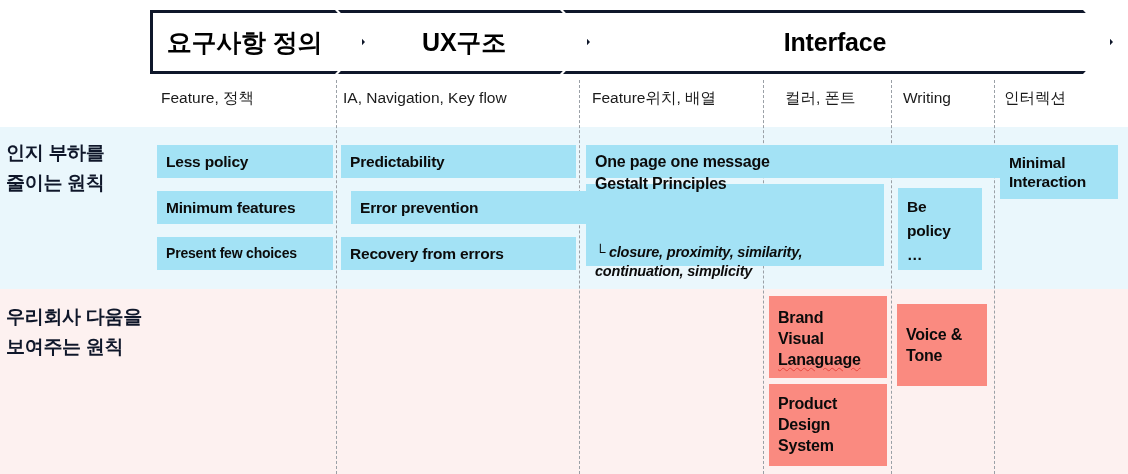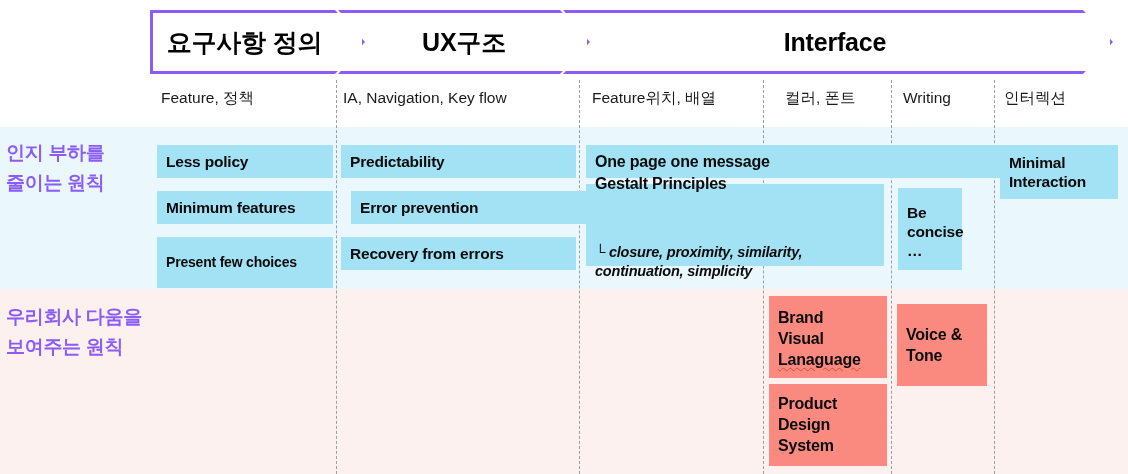--- a/index.html
+++ b/index.html
@@ -40,21 +40,21 @@
     left: 150px;
     top: 10px;
     width: 963px;
     height: 64px;
   }
   .chev {
     position: absolute;
     top: 0;
     height: 64px;
     background: #ffffff;
-    border: 3px solid #8b5cf6;
+    border: 3px solid #0f172a;
     display: flex;
     align-items: center;
     justify-content: center;
   }
   .chev-label {
     font-size: 25px;
     font-weight: 700;
     color: #000000;
     letter-spacing: -0.2px;
     white-space: nowrap;
@@ -101,21 +101,21 @@
     border-left: 1.5px dashed #9aa0a6;
   }
 
   
   .rowlabel {
     position: absolute;
     left: 6px;
     width: 150px;
     font-size: 19px;
     font-weight: 700;
-    color: #8b5cf6;
+    color: #0f172a;
     line-height: 30px;
     letter-spacing: -0.3px;
   }
   .rowlabel-1 { top: 138px; }
   .rowlabel-2 { top: 302px; }
 
   
   .card {
     position: absolute;
     display: flex;
@@ -193,21 +193,21 @@
     <div>우리회사 다움을</div>
     <div>보여주는 원칙</div>
   </div>
 
   <div class="card blue" style="left:157px; top:145px; width:176px; height:33px;">
     <div class="card-title">Less policy</div>
   </div>
   <div class="card blue" style="left:157px; top:191px; width:176px; height:33px;">
     <div class="card-title">Minimum features</div>
   </div>
-  <div class="card blue" style="left:157px; top:237px; width:176px; height:51px;">
+  <div class="card blue" style="left:157px; top:237px; width:176px; height:33px;">
     <div class="card-title sm">Present few choices</div>
   </div>
 
   <div class="card blue" style="left:341px; top:145px; width:235px; height:33px;">
     <div class="card-title">Predictability</div>
   </div>
   <div class="card blue" style="left:341px; top:191px; width:235px; height:33px;margin-left:10px;">
     <div class="card-title">Error prevention</div>
   </div>
   <div class="card blue" style="left:341px; top:237px; width:235px; height:33px;">
@@ -219,23 +219,23 @@
   </div>
 
   <div class="card blue" style="left:586px; top:184px; width:298px; height:82px; justify-content:center; padding-top:9px;gap:44px;">
     <div class="card-title lg">Gestalt Principles</div>
     <div class="card-sub card-stack">
       <span>└ closure, proximity, similarity,</span><br>
       <span>continuation, simplicity</span>
     </div>
   </div>
 
-  <div class="card blue" style="left:898px; top:188px; width:64px; height:82px; justify-content:flex-start; padding-top:15px;">
+  <div class="card blue" style="left:898px; top:188px; width:84px; height:82px; justify-content:space-between; padding-top:9px;">
     <div class="card-title">Be</div>
-    <div class="card-title">concise</div>
+    <div class="card-title">policy</div>
     <div class="card-title">…</div>
   </div>
 
   <div class="card blue" style="left:1000px; top:145px; width:118px; height:54px;">
     <div class="card-title">Minimal</div>
     <div class="card-title">Interaction</div>
   </div>
 
   <div class="card salmon" style="left:769px; top:296px; width:118px; height:82px; justify-content:center; padding-top:9px;">
     <div class="card-title lg">Brand</div>

